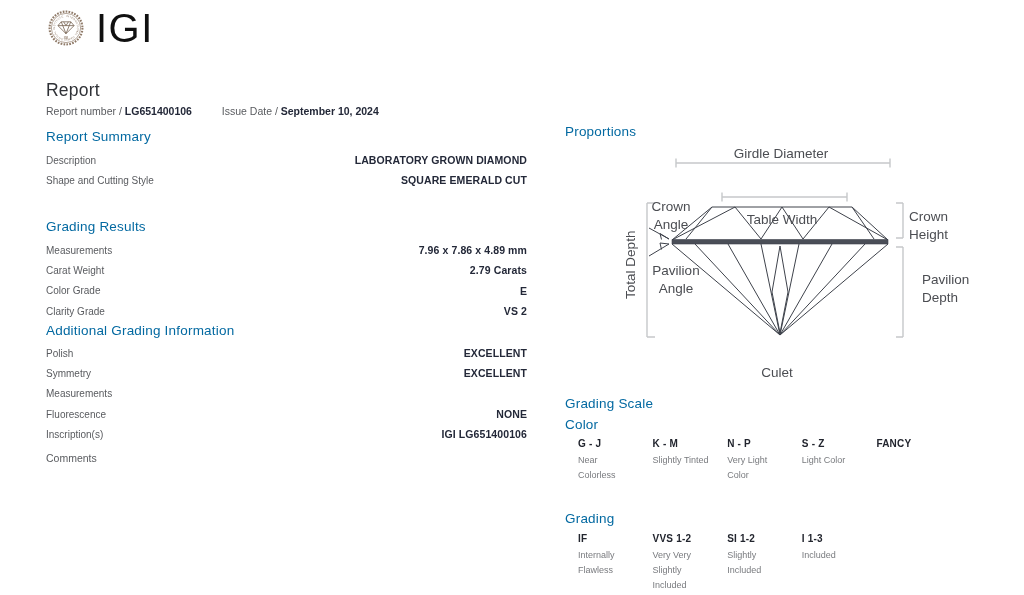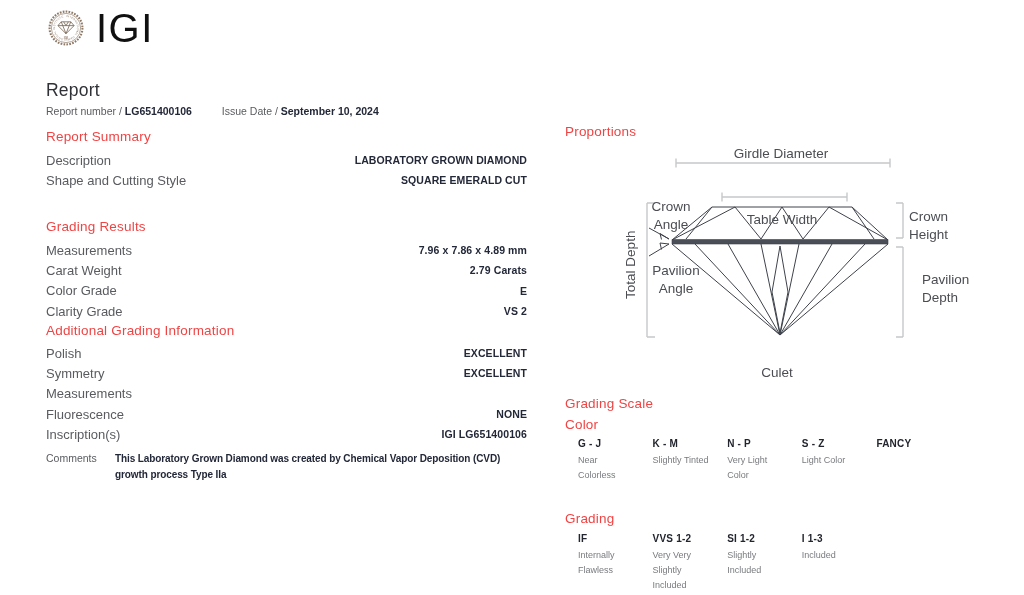--- a/index.html
+++ b/index.html
@@ -4,25 +4,25 @@
 <style>
   html,body{margin:0;padding:0;}
   body{
     width:1024px;height:595px;position:relative;background:#ffffff;
     font-family:"Liberation Sans",sans-serif;color:#232838;overflow:hidden;
     -webkit-font-smoothing:antialiased;
   }
   .abs{position:absolute;}
   
   .page-title{font-size:17.5px;font-weight:500;color:#2f3136;letter-spacing:.2px;}
-  .sec-h{font-size:13.5px;font-weight:400;color:#ef4444;margin:0 0 6px 0;letter-spacing:.2px;}
+  .sec-h{font-size:13.5px;font-weight:400;color:#0369a1;margin:0 0 6px 0;letter-spacing:.2px;}
   
   .kv-block{width:481px;}
   .kv-row{display:flex;justify-content:space-between;align-items:center;height:20.3px;}
-  .lbl{font-size:13px;color:#595b5f;}
+  .lbl{font-size:10px;color:#595b5f;}
   .val{font-size:10.5px;font-weight:700;color:#232838;letter-spacing:.1px;}
   
   .meta{font-size:10.5px;color:#595b5f;}
   .meta b{color:#232838;font-weight:700;}
   .meta .gap{display:inline-block;width:24px;}
   
   .comments-row{display:flex;margin-top:7px;}
   .c-lbl{width:69px;flex:0 0 69px;font-size:10.5px;color:#595b5f;padding-top:1px;}
   .c-val{flex:1;font-size:10px;font-weight:700;color:#232838;line-height:16px;letter-spacing:-0.1px;}
   
@@ -120,21 +120,20 @@
   <div class="kv-row">
     <span class="lbl">Fluorescence</span>
     <span class="val">NONE</span>
   </div>
   <div class="kv-row">
     <span class="lbl">Inscription(s)</span>
     <span class="val">IGI LG651400106</span>
   </div>
   <div class="comments-row">
     <span class="c-lbl">Comments</span>
-    <span class="c-val">This Laboratory Grown Diamond was created by Chemical Vapor Deposition (CVD) growth process Type IIa</span>
   </div>
 </div>
 
 <div class="abs sec-h" style="left:565px;top:124px;">Proportions</div>
 
 <svg class="abs" style="left:565px;top:140px;" width="459" height="225" viewBox="0 0 459 225">
 
   <g stroke="#c6c8ca" stroke-width="1.4" fill="none">
     <path d="M111,23 H325 M111,18.5 V27.5 M325,18.5 V27.5"></path>
     <path d="M157,57 H282 M157,52.5 V61.5 M282,52.5 V61.5"></path>

